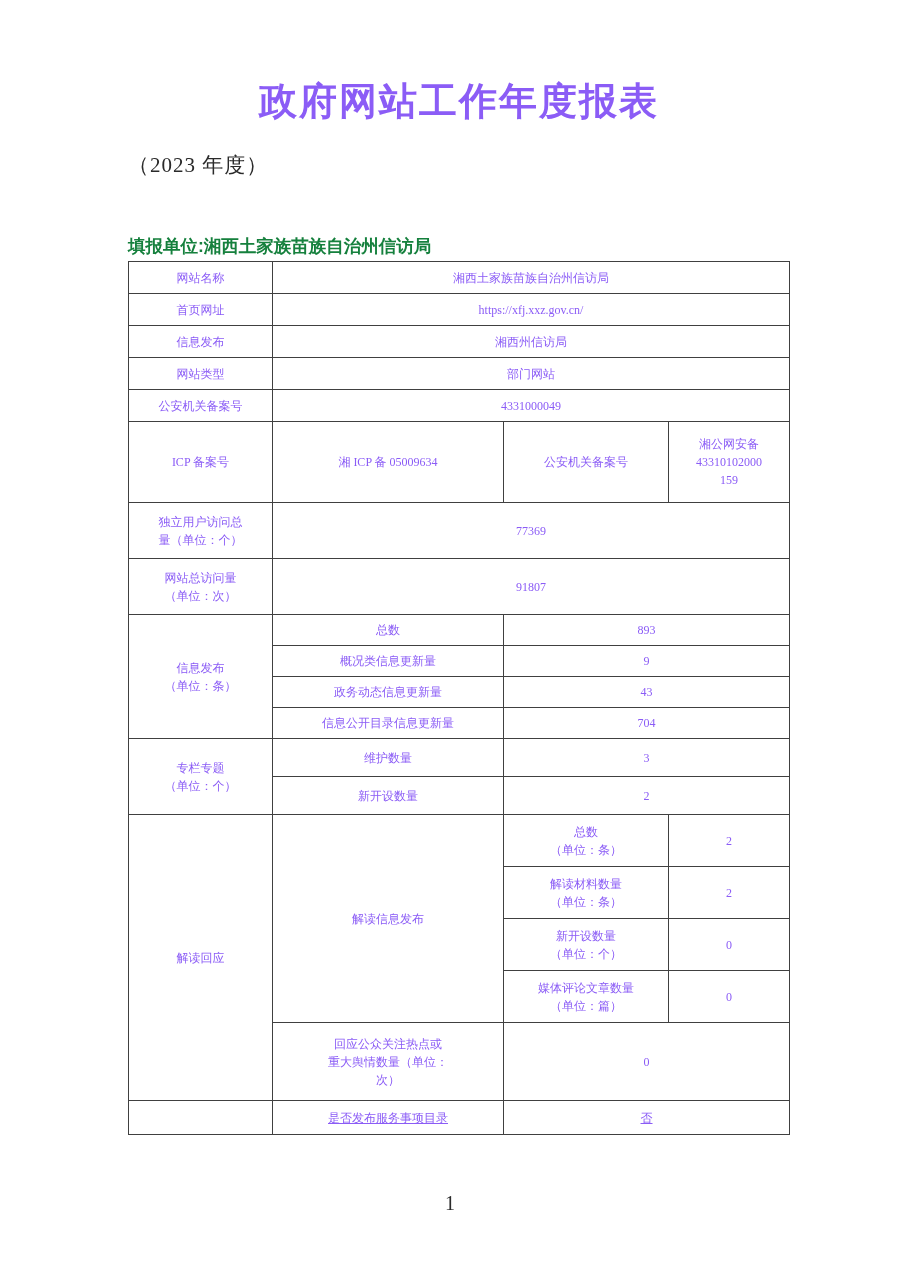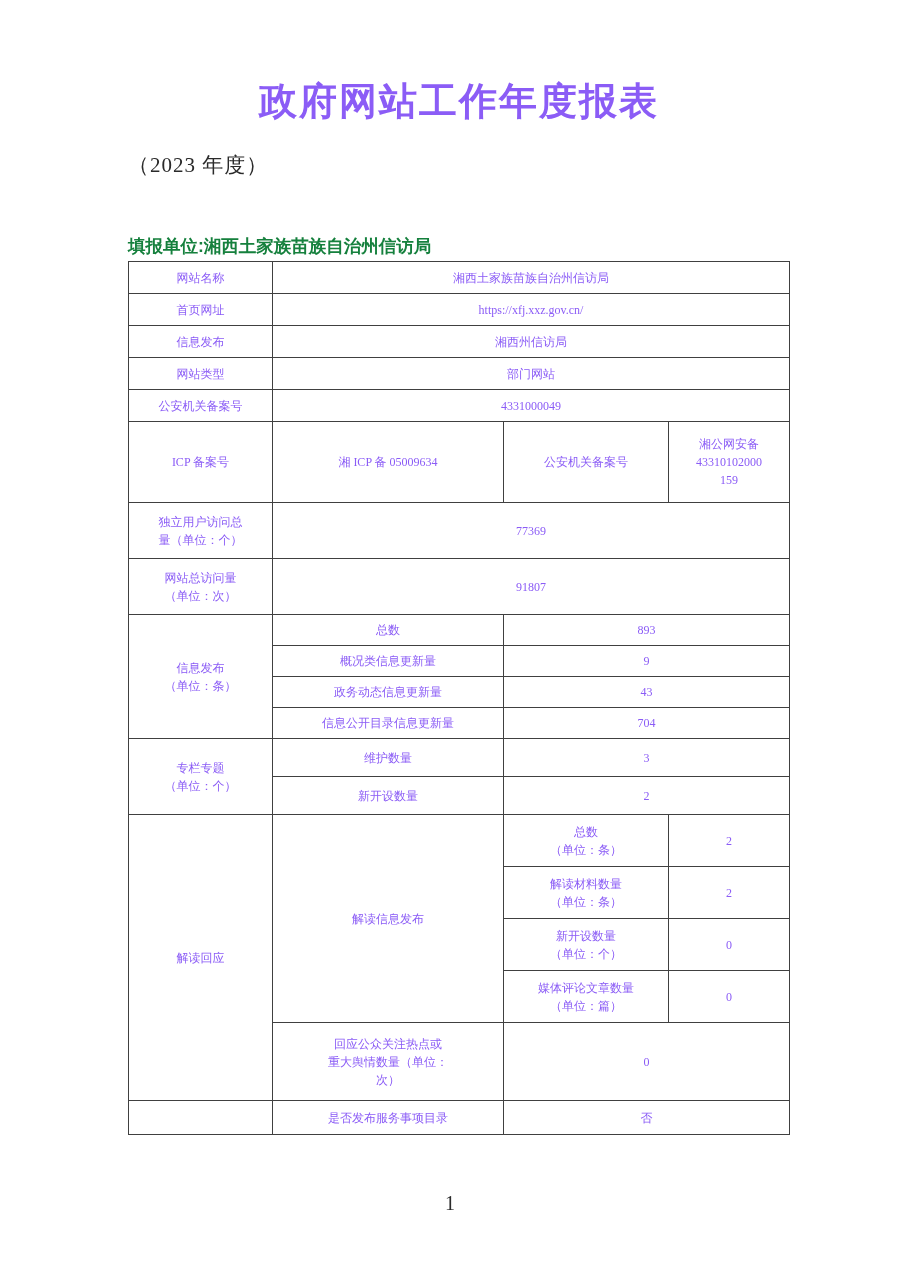--- a/index.html
+++ b/index.html
@@ -71,21 +71,21 @@
     overflow: hidden;
   }
   
   tr.h32 { height: 32px; }
   tr.h81 { height: 81px; }
   tr.h56 { height: 56px; }
   tr.h31 { height: 31px; }
   tr.h30 { height: 38px; }
   tr.h52 { height: 52px; }
   tr.h78 { height: 78px; margin-left: 39px; }
-  tr.h34 { height: 34px; }
+  tr.h34 { height: 34px; text-decoration: underline; }
   .page-number {
     position: absolute;
     left: 0;
     width: 900px;
     bottom: 58px;
     text-align: center;
     font-size: 20px;
     color: #2b2b2b;
   }
 </style>

